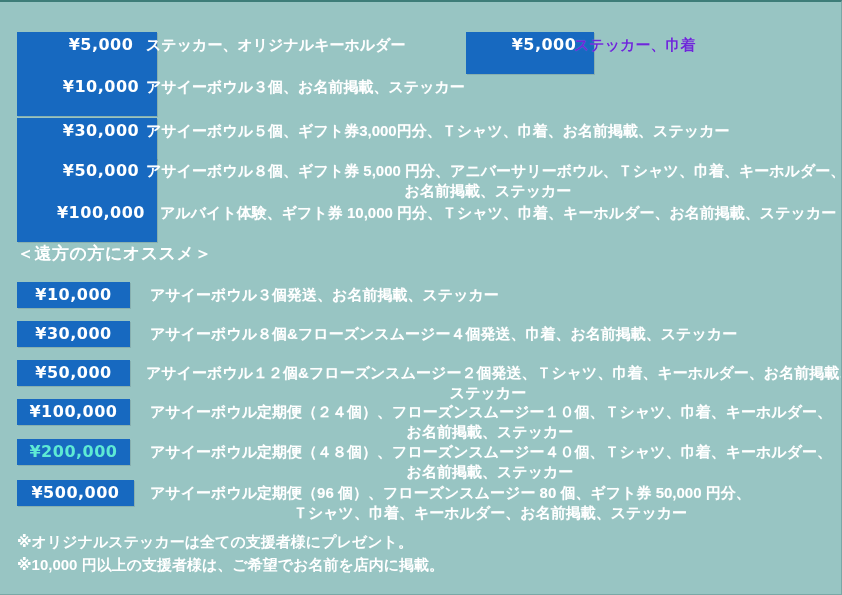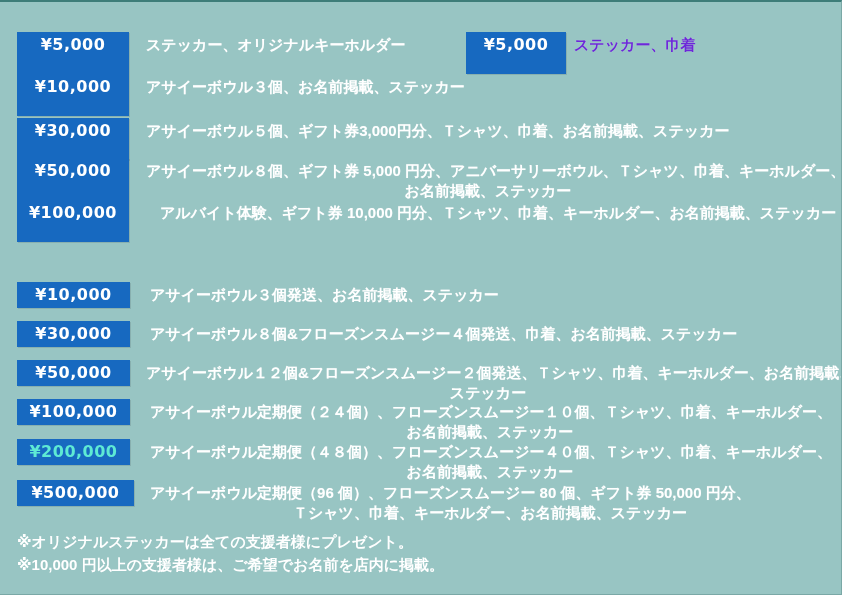--- a/index.html
+++ b/index.html
@@ -52,20 +52,21 @@
   
   .sectionA { position: absolute; left: 0; top: 0; width: 842px; }
   .sectionB { position: absolute; left: 0; top: 0; width: 842px; }
 
   .abs { position: absolute; }
 
   .badgeA {
     height: 42px;
     line-height: 26px;
     font-size: 16px;
+    padding-left: 28px;
   }
   .badgeB {
     height: 26px;
     line-height: 26px;
     font-size: 16px;
   }
   .descA { font-size: 15px; }
   .descB { font-size: 15px; }
 
   .section-header {
@@ -113,20 +114,21 @@
       <div class="desc abs descA" style="left: 146px; top: 159px; right: 12px; color: rgb(255, 255, 255);">
         <span style="display: block;">アサイーボウル８個、ギフト券 5,000 円分、アニバーサリーボウル、Ｔシャツ、巾着、キーホルダー、</span>
         <span class="cont">お名前掲載、ステッカー</span>
       </div>
       <div class="badge abs badgeA" style="left: 17px; top: 198px; width: 112px; background: rgb(23, 105, 192); color: rgb(255, 255, 255);">¥100,000</div>
       <div class="desc abs descA" style="left: 160px; top: 201px; right: 12px; color: rgb(255, 255, 255);">
         <span style="display: block;">アルバイト体験、ギフト券 10,000 円分、Ｔシャツ、巾着、キーホルダー、お名前掲載、ステッカー</span>
       </div>
     </div>
 
+  <div class="section-header" id="section-b-header" style="left: 17px; top: 240px; color: rgb(255, 255, 255);">＜遠方の方にオススメ＞</div>
 
   <div class="sectionB" id="sectionB">
       <div class="badge abs badgeB" style="left: 17px; top: 280px; width: 113px; background: rgb(23, 105, 192); color: rgb(255, 255, 255);">¥10,000</div>
       <div class="desc abs descB" style="left: 150px; top: 283px; right: 12px; color: rgb(255, 255, 255);">
         <span style="display: block;">アサイーボウル３個発送、お名前掲載、ステッカー</span>
       </div>
       <div class="badge abs badgeB" style="left: 17px; top: 319px; width: 113px; background: rgb(23, 105, 192); color: rgb(255, 255, 255);">¥30,000</div>
       <div class="desc abs descB" style="left: 150px; top: 322px; right: 12px; color: rgb(255, 255, 255);">
         <span style="display: block;">アサイーボウル８個&amp;フローズンスムージー４個発送、巾着、お名前掲載、ステッカー</span>
       </div>

